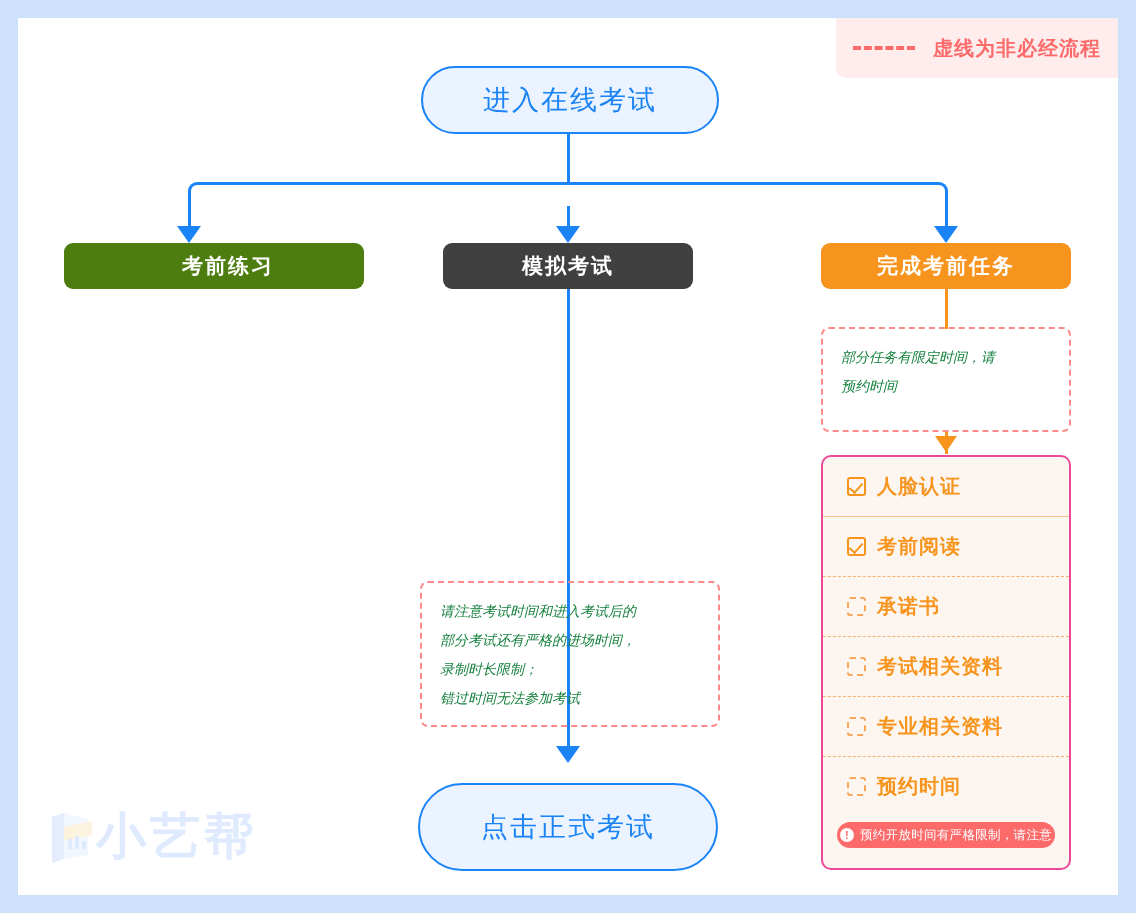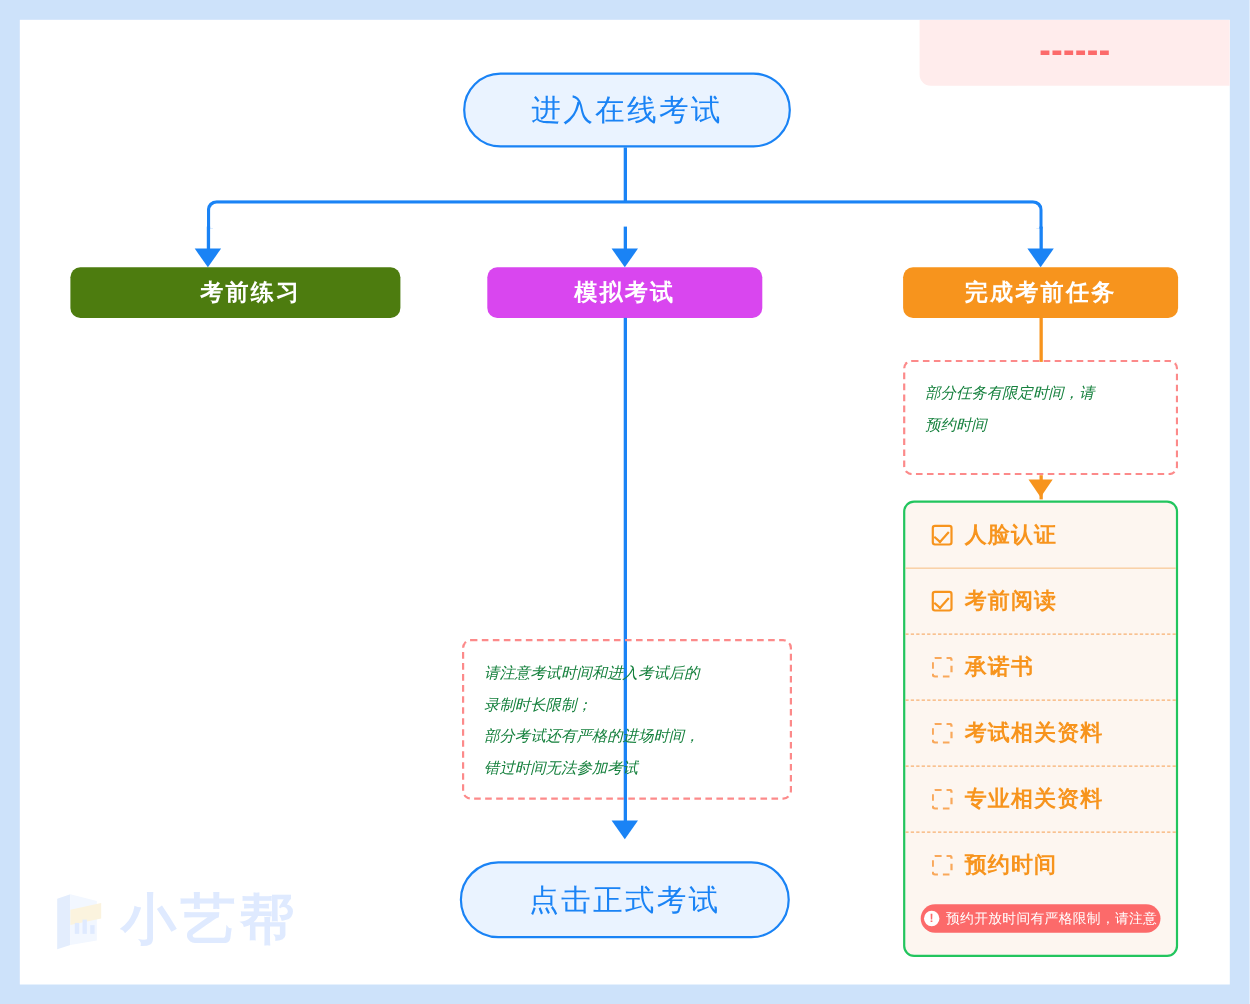--- a/index.html
+++ b/index.html
@@ -81,21 +81,21 @@
     color:#15803d;
     font-size:14px;line-height:29px;
     padding:14px 18px;
     background:transparent;
     font-style:italic;
   }
 
   
   .checklist{
     position:absolute;box-sizing:border-box;
-    border:2px solid #22c55e;
+    border:2px solid #ec4899;
     border-radius:10px;
     background:#fdf6f0;
     overflow:hidden;
   }
   .check-row{
     display:flex;align-items:center;
     height:59px;
     padding-left:24px;
     box-sizing:border-box;
     color:#f7941d;font-size:20px;font-weight:bold;letter-spacing:1px;
@@ -128,34 +128,35 @@
   .badge-icon{
     width:14px;height:14px;border-radius:50%;
     background:#ffffff;color:#fc6a6a;
     font-size:11px;font-weight:bold;line-height:14px;text-align:center;
     flex:none;
   }
 
   
   .watermark{
     position:absolute;left:30px;top:785px;
-    display:flex;align-items:center;gap:14px;
+    display:flex;align-items:center;gap:0;
     opacity:1;
   }
   .wm-text{
     color:#dfeaff;font-size:50px;font-weight:bold;letter-spacing:4px;
   }
 </style>
 </head>
 <body>
 
 <div id="canvas">
 
   <div class="legend">
     <span class="legend-dash"></span>
+    <span class="legend-text">虚线为非必经流程</span>
   </div>
 
   <div class="node pill" style="left:403px;top:48px;width:298px;height:68px;">
     <span>进入在线考试</span>
   </div>
 
   <div class="vline" style="left:549px;top:116px;height:50px;"></div>
 
   <div class="branch" style="left:170px;top:164px;width:760px;height:26px;"></div>
 
@@ -165,39 +166,39 @@
   <div class="vline" style="left:549px;top:188px;height:22px;"></div>
   <div class="arrow-down" style="left:538px;top:208px;"></div>
 
   <div class="vline" style="left:927px;top:188px;height:22px;"></div>
   <div class="arrow-down" style="left:916px;top:208px;"></div>
 
   <div class="node tag" style="left:46px;top:225px;width:300px;height:46px;background:#4d7c0f;padding-left:28px;">
     <span>考前练习</span>
   </div>
 
-  <div class="node tag" style="left:425px;top:225px;width:250px;height:46px;background:#d946ef;">
+  <div class="node tag" style="left:425px;top:225px;width:250px;height:46px;background:#404040;">
     <span>模拟考试</span>
   </div>
 
   <div class="node tag" style="left:803px;top:225px;width:250px;height:46px;background:#f7941d;">
     <span>完成考前任务</span>
   </div>
 
   <div class="vline" style="left:549px;top:271px;height:459px;"></div>
   <div class="arrow-down" style="left:538px;top:728px;"></div>
 
   <div class="note" style="left:402px;top:563px;width:300px;height:146px;">
     <div>请注意考试时间和进入考试后的</div>
+    <div>部分考试还有严格的进场时间，</div>
     <div>录制时长限制；</div>
-    <div>部分考试还有严格的进场时间，</div>
     <div>错过时间无法参加考试</div>
   </div>
 
-  <div class="node pill" style="left:400px;top:765px;width:300px;height:70px;">
+  <div class="node pill" style="left:400px;top:765px;width:300px;height:88px;">
     <span>点击正式考试</span>
   </div>
 
   <div class="vline-orange" style="left:927px;top:271px;height:40px;"></div>
 
   <div class="note" style="left:803px;top:309px;width:250px;height:105px;">
     <div>部分任务有限定时间，请</div>
     <div>预约时间</div>
   </div>
 

